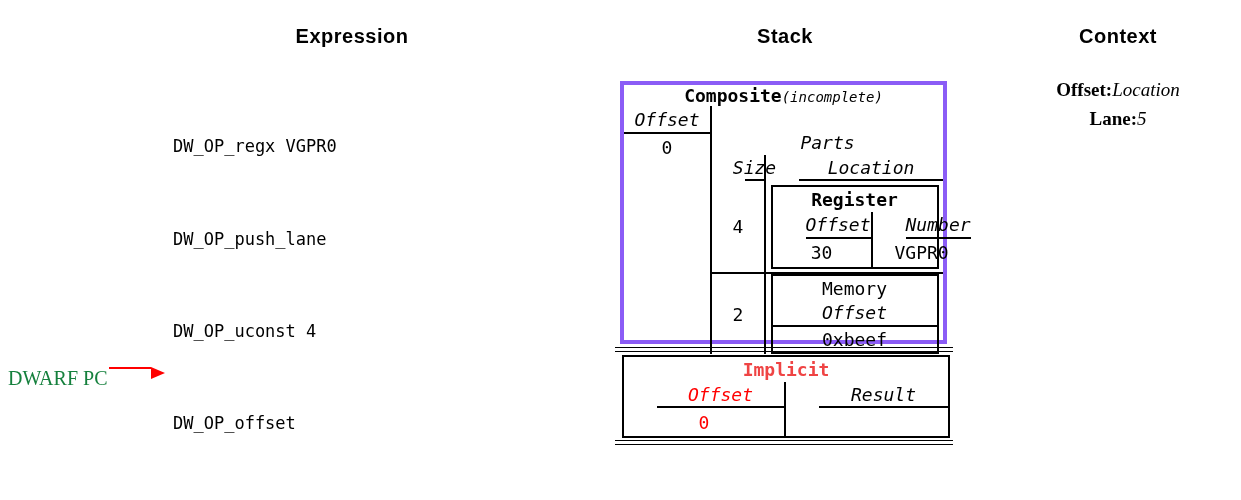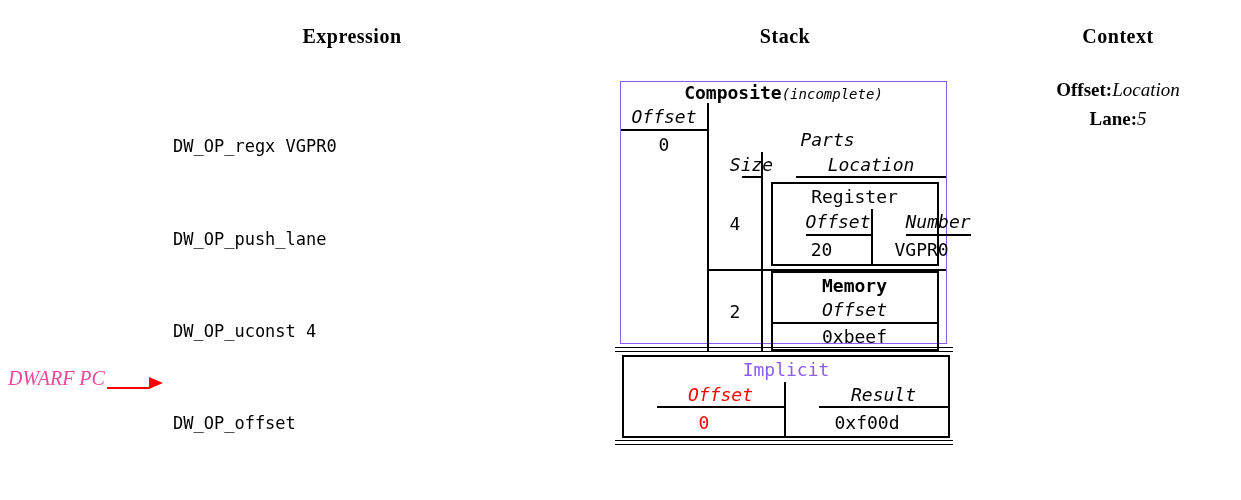--- a/index.html
+++ b/index.html
@@ -13,21 +13,21 @@
     font-family: "DejaVu Sans Mono", "Liberation Mono", monospace;
     overflow: hidden;
   }
   .red   { color: #ff0000; }
   .i     { font-style: italic; margin-left: 33px; }
 
   .col-header {
     position: absolute;
     top: 25px;
     text-align: center;
-    font-family: Liberation Serif, serif;
+    font-family: Liberation Sans, sans-serif;
     font-weight: bold;
     font-size: 20px;
     letter-spacing: 0.5px;
   }
   #hdr-expression { left: 252px; width: 200px; }
   #hdr-stack      { left: 685px; width: 200px; }
   #hdr-context    { left: 1018px; width: 200px; }
 
   
   #opcode-list {
@@ -37,23 +37,22 @@
     font-size: 17px;
     line-height: 30.7px;
     white-space: pre;
   }
   #dwarf-pc {
     position: absolute;
     left: 8px;
     top: 367px;
     height: 22px;
     display: flex;
-    align-items: flex-end;
-    color: #ec4899;
-    font-style: italic;
+    align-items: flex-start;
+    color: #15803d;
   }
   #dwarf-pc .pc-text {
     font-family: "Liberation Serif", "DejaVu Serif", serif;
     font-size: 20px;
     line-height: 22px;
   }
   #dwarf-pc .pc-line {
     width: 42px;
     height: 2.2px;
     background: #ff0000;
@@ -66,21 +65,21 @@
     border-left: 14px solid #ff0000;
   }
 
   
   .cell { display: flex; align-items: center; justify-content: center; }
 
   #composite-table {
     position: absolute;
     left: 620px; top: 81px;
     width: 327px; height: 263px;
-    border: 1px solid #8b5cf6;
+    border: 4px solid #8b5cf6;
     display: flex;
     flex-direction: column;
     font-size: 18px;
   }
   #composite-title { height: 26px; display: flex; align-items: baseline; justify-content: center; }
   #composite-title .t1 { font-weight: bold; font-size: 18px; }
   #composite-title .t2 { font-style: italic; font-size: 14px; }
   #composite-body { flex: 1; display: flex; }
   #comp-offset-col { width: 88px; border-right: 2px solid #000; display: flex; flex-direction: column; }
   #comp-offset-head { height: 28px; font-style: italic; border-bottom: 2px solid #000; }
@@ -95,30 +94,30 @@
   }
   .size-cell { border-right: 2px solid #000; }
   .rule-below { border-bottom: 2px solid #000; }
 
   .nested-table {
     border: 2px solid #000;
     display: flex;
     flex-direction: column;
   }
   #register-table { width: 168px; height: 84px; }
-  #register-table .nt-title { height: 25px; font-weight: normal; }
+  #register-table .nt-title { height: 25px; font-weight: bold; }
   #register-grid {
     flex: 1;
     display: grid;
     grid-template-columns: 1fr 1fr;
     grid-template-rows: 27px 1fr;
   }
   #register-grid .c1 { border-right: 2px solid #000; }
   #memory-table { width: 168px; height: 80px; }
-  #memory-table .nt-title { height: 24px; font-weight: bold; }
+  #memory-table .nt-title { height: 24px; font-weight: normal; }
   #memory-table .nt-sub   { height: 27px; font-style: italic; border-bottom: 2px solid #000; }
   #memory-table .nt-val   { flex: 1; }
 
   .stack-sep {
     position: absolute;
     left: 615px;
     width: 338px;
     height: 5px;
     border-top: 1.8px solid #000;
     border-bottom: 1.8px solid #000;
@@ -128,21 +127,21 @@
 
   #implicit-table {
     position: absolute;
     left: 622px; top: 355px;
     width: 328px; height: 83px;
     border: 2px solid #000;
     display: flex;
     flex-direction: column;
     font-size: 18px;
   }
-  #implicit-title { height: 25px; font-weight: normal; color: #8b5cf6; }
+  #implicit-title { height: 25px; font-weight: bold; color: #ef4444; }
   #implicit-grid {
     flex: 1;
     display: grid;
     grid-template-columns: 1fr 1fr;
     grid-template-rows: 26px 1fr;
   }
   #implicit-grid .c1 { border-right: 2px solid #000; }
 
   #top-label {
     position: absolute;
@@ -211,21 +210,21 @@
           <div class="cell size-cell rule-below i">Size</div>
           <div class="cell rule-below i">Location</div>
 
           <div class="cell size-cell rule-below">4</div>
           <div class="cell rule-below">
             <div id="register-table" class="nested-table">
               <div class="nt-title cell">Register</div>
               <div id="register-grid">
                 <div class="cell c1 rule-below i">Offset</div>
                 <div class="cell rule-below i">Number</div>
-                <div class="cell c1">20</div>
+                <div class="cell c1">30</div>
                 <div class="cell">VGPR0</div>
               </div>
             </div>
           </div>
 
           <div class="cell size-cell">2</div>
           <div class="cell">
             <div id="memory-table" class="nested-table">
               <div class="nt-title cell">Memory</div>
               <div class="nt-sub cell">Offset</div>
@@ -238,21 +237,20 @@
   </div>
 
   <div id="stack-sep-1" class="stack-sep"></div>
 
   <div id="implicit-table">
     <div id="implicit-title" class="cell">Implicit</div>
     <div id="implicit-grid">
       <div class="cell c1 rule-below i red">Offset</div>
       <div class="cell rule-below i">Result</div>
       <div class="cell c1 red">0</div>
-      <div class="cell">0xf00d</div>
     </div>
   </div>
 
   <div id="stack-sep-2" class="stack-sep"></div>
 
   <div id="context-block">
     <div><span class="lbl">Offset:</span><span class="val">Location</span></div>
     <div><span class="lbl">Lane:</span><span class="val">5</span></div>
   </div>
 

